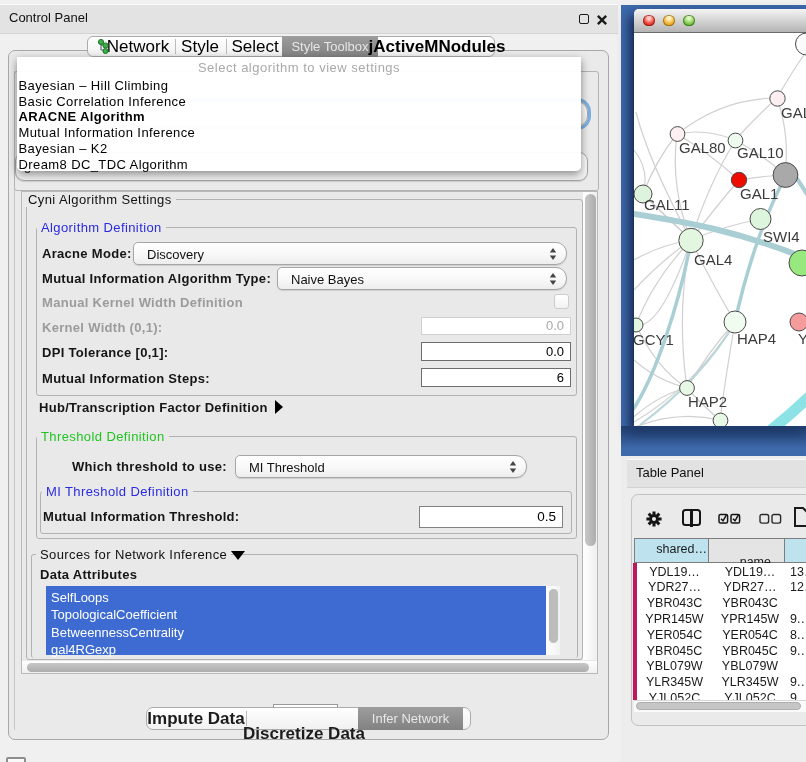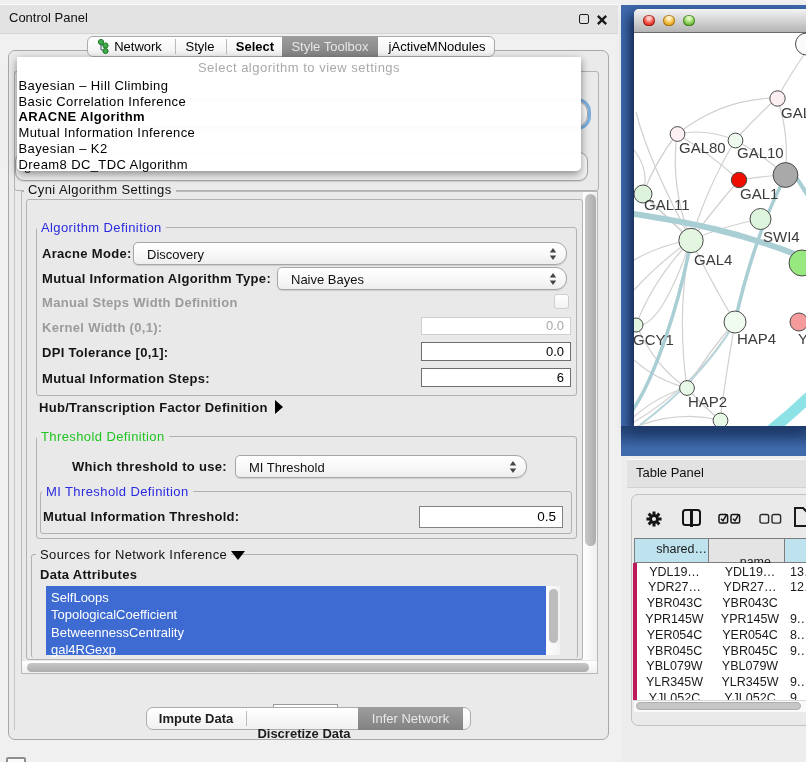--- a/index.html
+++ b/index.html
@@ -7,21 +7,21 @@
 .b{font-weight:bold}
 .lbl{font-size:13px;letter-spacing:.3px;color:#151515;font-weight:bold;white-space:nowrap}
 .combo{position:absolute;border:1px solid #a6a6a6;border-radius:5px 11px 11px 5px;
  background:linear-gradient(#ffffff,#f7f7f7 60%,#ededed);box-shadow:0 1px 1px rgba(0,0,0,.12)}
 .combo .tx{position:absolute;left:13px;top:50%;transform:translateY(-50%);font-size:13px;color:#111;white-space:nowrap}
 .carr{position:absolute;right:9px;top:50%;transform:translateY(-50%)}
 .fld{position:absolute;background:#fff;font-size:13px;text-align:right;line-height:17px;padding-right:6px;box-sizing:border-box}
 .grp{position:absolute;border:1px solid #b2b2b2;border-radius:3px}
 .gtitle{position:absolute;background:#e9e9e9;padding:0 4px;font-size:13px;letter-spacing:.4px;white-space:nowrap}
 .seg{position:absolute;top:0;height:100%;display:flex;align-items:center;justify-content:center;
- font-size:13px;font-weight:bold;color:#1c1c1c;white-space:nowrap}
+ font-size:17px;font-weight:bold;color:#1c1c1c;white-space:nowrap}
 .seg2{color:#000}
 .popit{position:absolute;left:18.5px;font-size:13px;letter-spacing:.4px;color:#000;white-space:nowrap}
 .cell{position:absolute;font-size:12.5px;color:#1a1a1a;text-align:center;white-space:nowrap;overflow:hidden}
 </style></head>
 <body>
 
 <div class="a" style="left:0;top:4px;width:618px;height:28px;background:#e3e3e3;border-top:1px solid #fbfbfb;border-bottom:1px solid #d4d4d4"></div>
 <div class="a" style="left:9px;top:10px;font-size:13px;color:#111">Control Panel</div>
 <div class="a" style="left:579px;top:14px;width:8px;height:8px;border:1.6px solid #1a1a1a;border-radius:2px"></div>
 <svg class="a" style="left:596.5px;top:14.5px" width="10" height="10" viewBox="0 0 12 12">
@@ -35,41 +35,41 @@
 <div class="combo" style="left:20px;top:101px;width:566px;height:24px;box-shadow:0 0 0 3px rgba(96,160,223,.8)"></div>
 <div class="combo" style="left:15px;top:152px;width:571px;height:27px;border-radius:9px">
  <span class="tx" style="left:8px;top:44%">galFiltered.sif default node</span>
   </div>
 
 <div class="a" style="left:87px;top:36px;width:408px;height:21px;background:linear-gradient(#ffffff,#f1f1f1);border:1px solid #ababab;border-radius:6px;box-sizing:border-box"></div>
 <div class="a seg seg2" style="left:106px;width:64px;height:21px;top:36px;font-weight:normal">Network</div>
 <div class="a" style="left:175px;top:39px;width:1px;height:15px;background:#bbb"></div>
 <div class="a seg seg2" style="left:182px;width:36px;height:21px;top:36px;font-weight:normal">Style</div>
 <div class="a" style="left:226px;top:39px;width:1px;height:15px;background:#bbb"></div>
-<div class="a seg seg2" style="left:233px;width:44px;height:21px;top:36px;font-weight:bold">Select</div>
+<div class="a seg seg2" style="left:233px;width:44px;height:21px;top:36px;font-weight:normal">Select</div>
 <div class="a" style="left:282px;top:36px;width:96px;height:21px;background:linear-gradient(#9d9d9d,#828282);color:#e6e6e6;font-size:13px;display:flex;align-items:center;justify-content:center">Style Toolbox</div>
-<div class="a seg seg2" style="left:382px;width:110px;height:21px;top:36px;font-weight:normal">jActiveMNodules</div>
+<div class="a seg seg2" style="left:382px;width:110px;height:21px;top:36px;font-weight:bold">jActiveMNodules</div>
 
 <svg class="a" style="left:96px;top:37px" width="16" height="17" viewBox="0 0 16 17">
  <path d="M5 6 L5 13 M5 8 H8 M5 13 H8" stroke="#5a6a7a" stroke-width="1.2" fill="none"></path>
  <circle cx="5" cy="5" r="2.6" fill="#3fae49" stroke="#1d7a28"></circle>
  <circle cx="9.5" cy="8.5" r="2.6" fill="#3fae49" stroke="#1d7a28"></circle>
  <circle cx="9.5" cy="14" r="2.6" fill="#3fae49" stroke="#1d7a28"></circle>
 </svg>
 
 <div class="a" style="left:21px;top:191px;width:577px;height:483px;border:1px solid #b9b9b9;background:#e9e9e9;box-sizing:border-box"></div>
 
 <div class="a" style="left:583px;top:192px;width:14px;height:468px;background:linear-gradient(to right,#ffffff,#efefef)"></div>
 <div class="a" style="left:584.5px;top:194px;width:11px;height:352px;background:linear-gradient(to right,#c7c7c7,#adadad);border-radius:6px"></div>
 
 <div class="a" style="left:22px;top:661px;width:575px;height:12px;background:linear-gradient(#ffffff,#f0f0f0)"></div>
 <div class="a" style="left:27px;top:662.5px;width:562px;height:9px;background:linear-gradient(#c7c7c7,#adadad);border-radius:5px"></div>
 
 <div class="grp" style="left:26px;top:199px;width:555px;height:459px"></div>
-<div class="gtitle" style="left:24px;top:182px;color:#111">Cyni Algorithm Settings</div>
+<div class="gtitle" style="left:24px;top:192px;color:#111">Cyni Algorithm Settings</div>
 
 <div class="grp" style="left:36px;top:227px;width:539px;height:167px"></div>
 <div class="gtitle" style="left:37px;top:220px;color:#2a2ae0">Algorithm Definition</div>
 
 <div class="a lbl" style="left:42px;top:246px">Aracne Mode:</div>
 <div class="combo" style="left:133px;top:242px;width:432px;height:21px">
     <span class="tx">Discovery</span>
  <svg class="carr" width="8" height="12" viewBox="0 0 8 12">
       <path d="M4 0 L7.2 4.4 H0.8 Z" fill="#444"></path>
       <path d="M4 12 L7.2 7.6 H0.8 Z" fill="#444"></path>
@@ -78,21 +78,21 @@
 
 <div class="a lbl" style="left:42px;top:271px">Mutual Information Algorithm Type:</div>
 <div class="combo" style="left:277px;top:267px;width:288px;height:21px">
     <span class="tx">Naive Bayes</span>
  <svg class="carr" width="8" height="12" viewBox="0 0 8 12">
       <path d="M4 0 L7.2 4.4 H0.8 Z" fill="#444"></path>
       <path d="M4 12 L7.2 7.6 H0.8 Z" fill="#444"></path>
     </svg>
   </div>
 
-<div class="a lbl" style="left:42px;top:295px;color:#9b9b9b">Manual Steps Width Definition</div>
+<div class="a lbl" style="left:42px;top:295px;color:#9b9b9b">Manual Kernel Width Definition</div>
 <div class="a" style="left:554px;top:294px;width:13px;height:13px;border:1px solid #cdcdcd;border-radius:3px;background:linear-gradient(#ffffff,#f2f2f2)"></div>
 
 <div class="a lbl" style="left:42px;top:320px;color:#9b9b9b">Kernel Width (0,1):</div>
 <div class="fld" style="left:421px;top:317px;width:150px;height:18px;border:1px solid #cfcfcf;color:#a9a9a9;line-height:16px">0.0</div>
 
 <div class="a lbl" style="left:42px;top:345px">DPI Tolerance [0,1]:</div>
 <div class="fld" style="left:421px;top:342px;width:150px;height:19px;border:1px solid #6e6e6e;color:#000;line-height:17px">0.0</div>
 
 <div class="a lbl" style="left:42px;top:371px">Mutual Information Steps:</div>
 <div class="fld" style="left:421px;top:368px;width:150px;height:19px;border:1px solid #6e6e6e;color:#000;line-height:17px">6</div>

